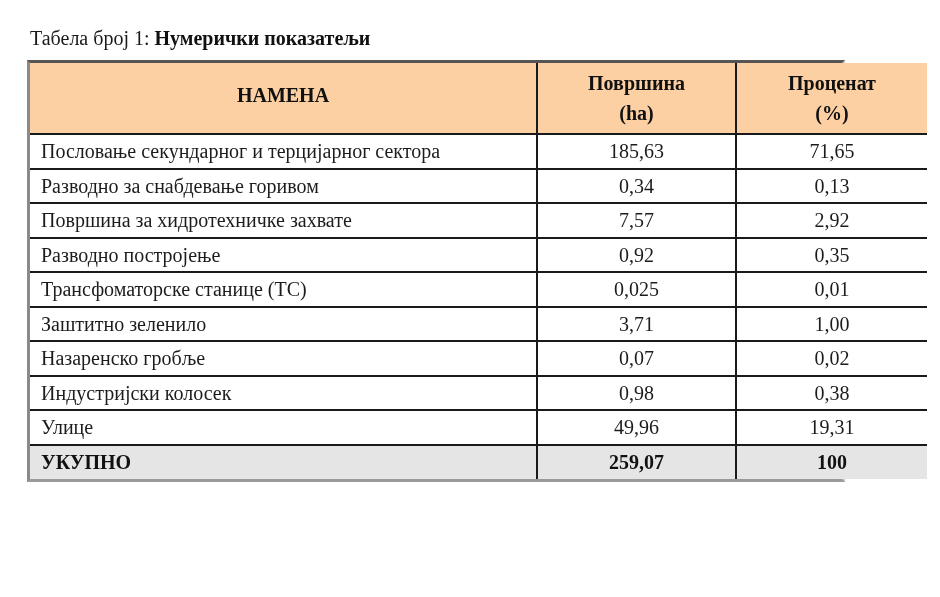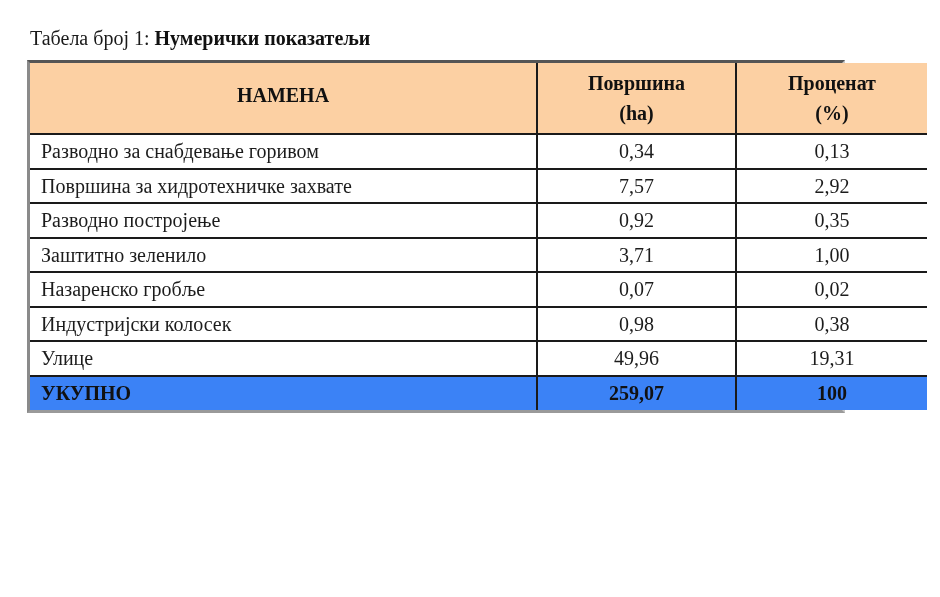--- a/index.html
+++ b/index.html
@@ -78,21 +78,21 @@
       text-align: left;
       padding-left: 11px;
       white-space: nowrap;
       color: #1c1c1c;
     }
     tbody td.num {
       text-align: center;
       color: #1c1c1c;
     }
     tbody tr.total td {
-      background: #3b82f6;
+      background: #e5e5e5;
       font-weight: bold;
       color: #111111;
       height: 33px;
     }
   </style>
 </head>
 <body>
 
 <div class="caption"><span>Табела број 1: </span><span class="bold">Нумерички показатељи</span></div>
 
@@ -113,33 +113,43 @@
           <span class="line">(ha)</span>
         </th>
         <th>
           <span class="line">Проценат</span>
           <span class="line">(%)</span>
         </th>
       </tr>
     </thead>
     <tbody>
       <tr>
+        <td class="label">Пословање секундарног и терцијарног сектора</td>
+        <td class="num">185,63</td>
+        <td class="num">71,65</td>
+      </tr>
+      <tr>
         <td class="label">Разводно за снабдевање горивом</td>
         <td class="num">0,34</td>
         <td class="num">0,13</td>
       </tr>
       <tr>
         <td class="label">Површина за хидротехничке захвате</td>
         <td class="num">7,57</td>
         <td class="num">2,92</td>
       </tr>
       <tr>
         <td class="label">Разводно постројење</td>
         <td class="num">0,92</td>
         <td class="num">0,35</td>
+      </tr>
+      <tr>
+        <td class="label">Трансфоматорске станице (ТС)</td>
+        <td class="num">0,025</td>
+        <td class="num">0,01</td>
       </tr>
       <tr>
         <td class="label">Заштитно зеленило</td>
         <td class="num">3,71</td>
         <td class="num">1,00</td>
       </tr>
       <tr>
         <td class="label">Назаренско гробље</td>
         <td class="num">0,07</td>
         <td class="num">0,02</td>

